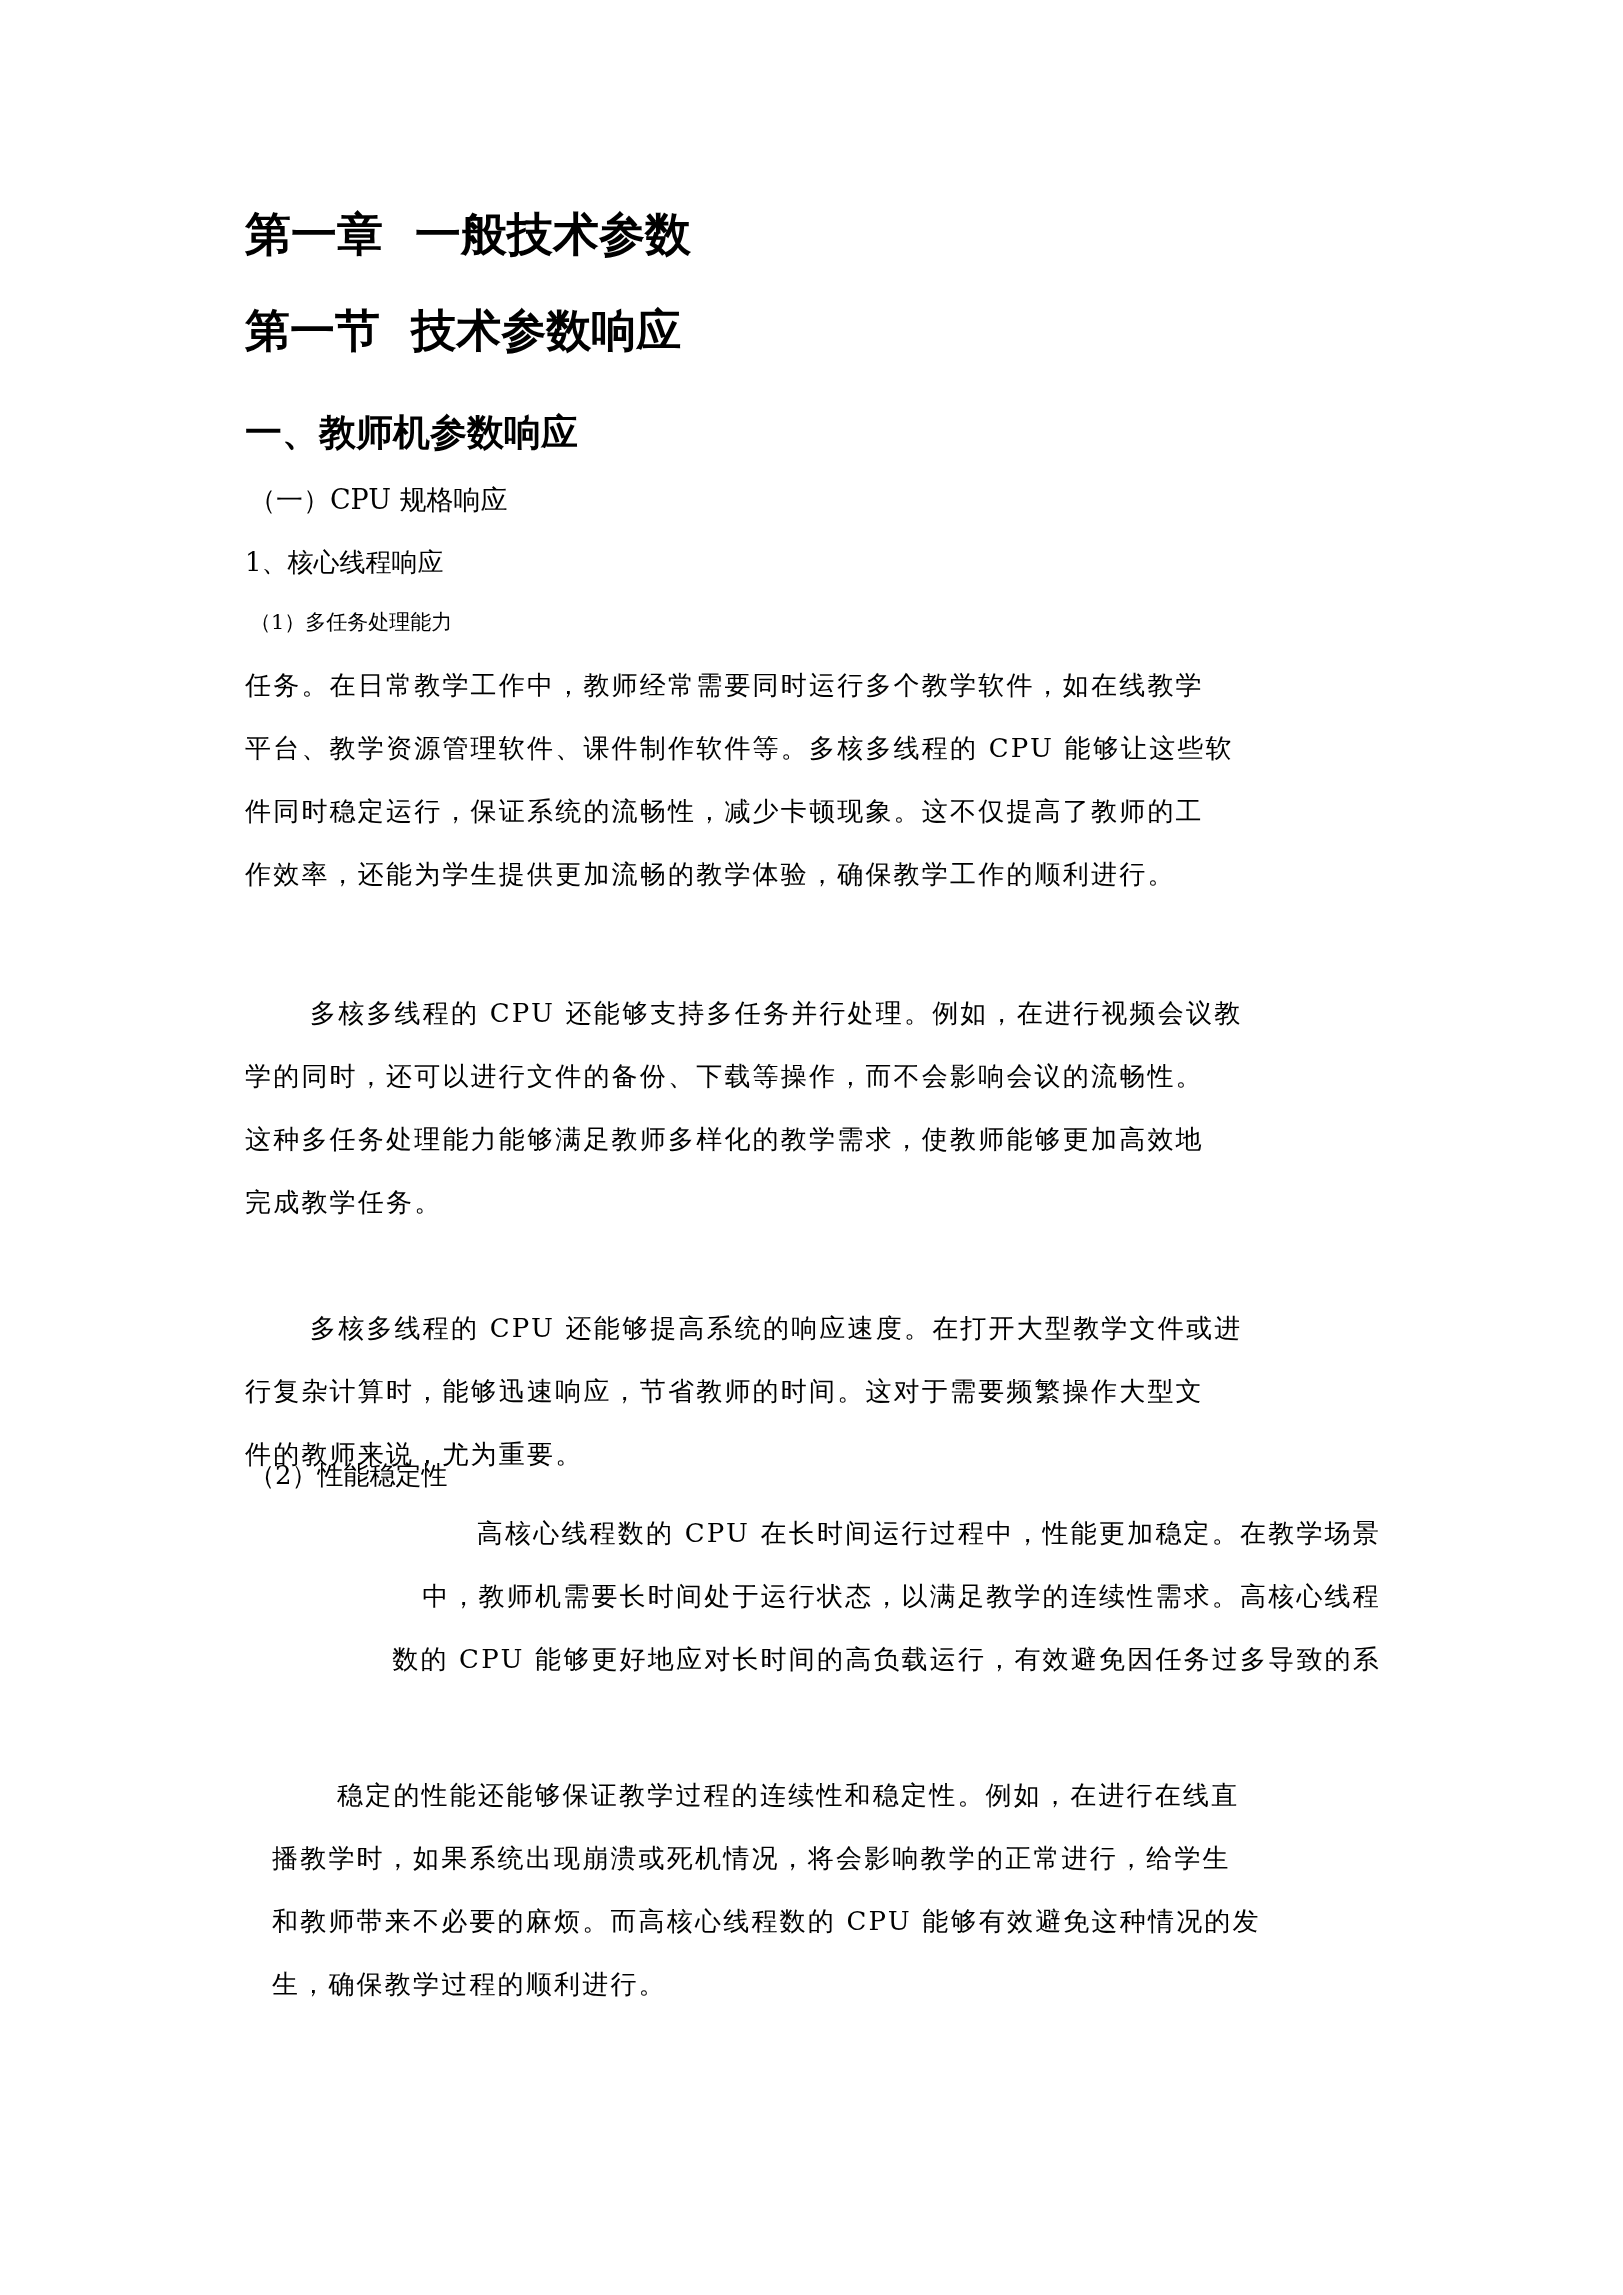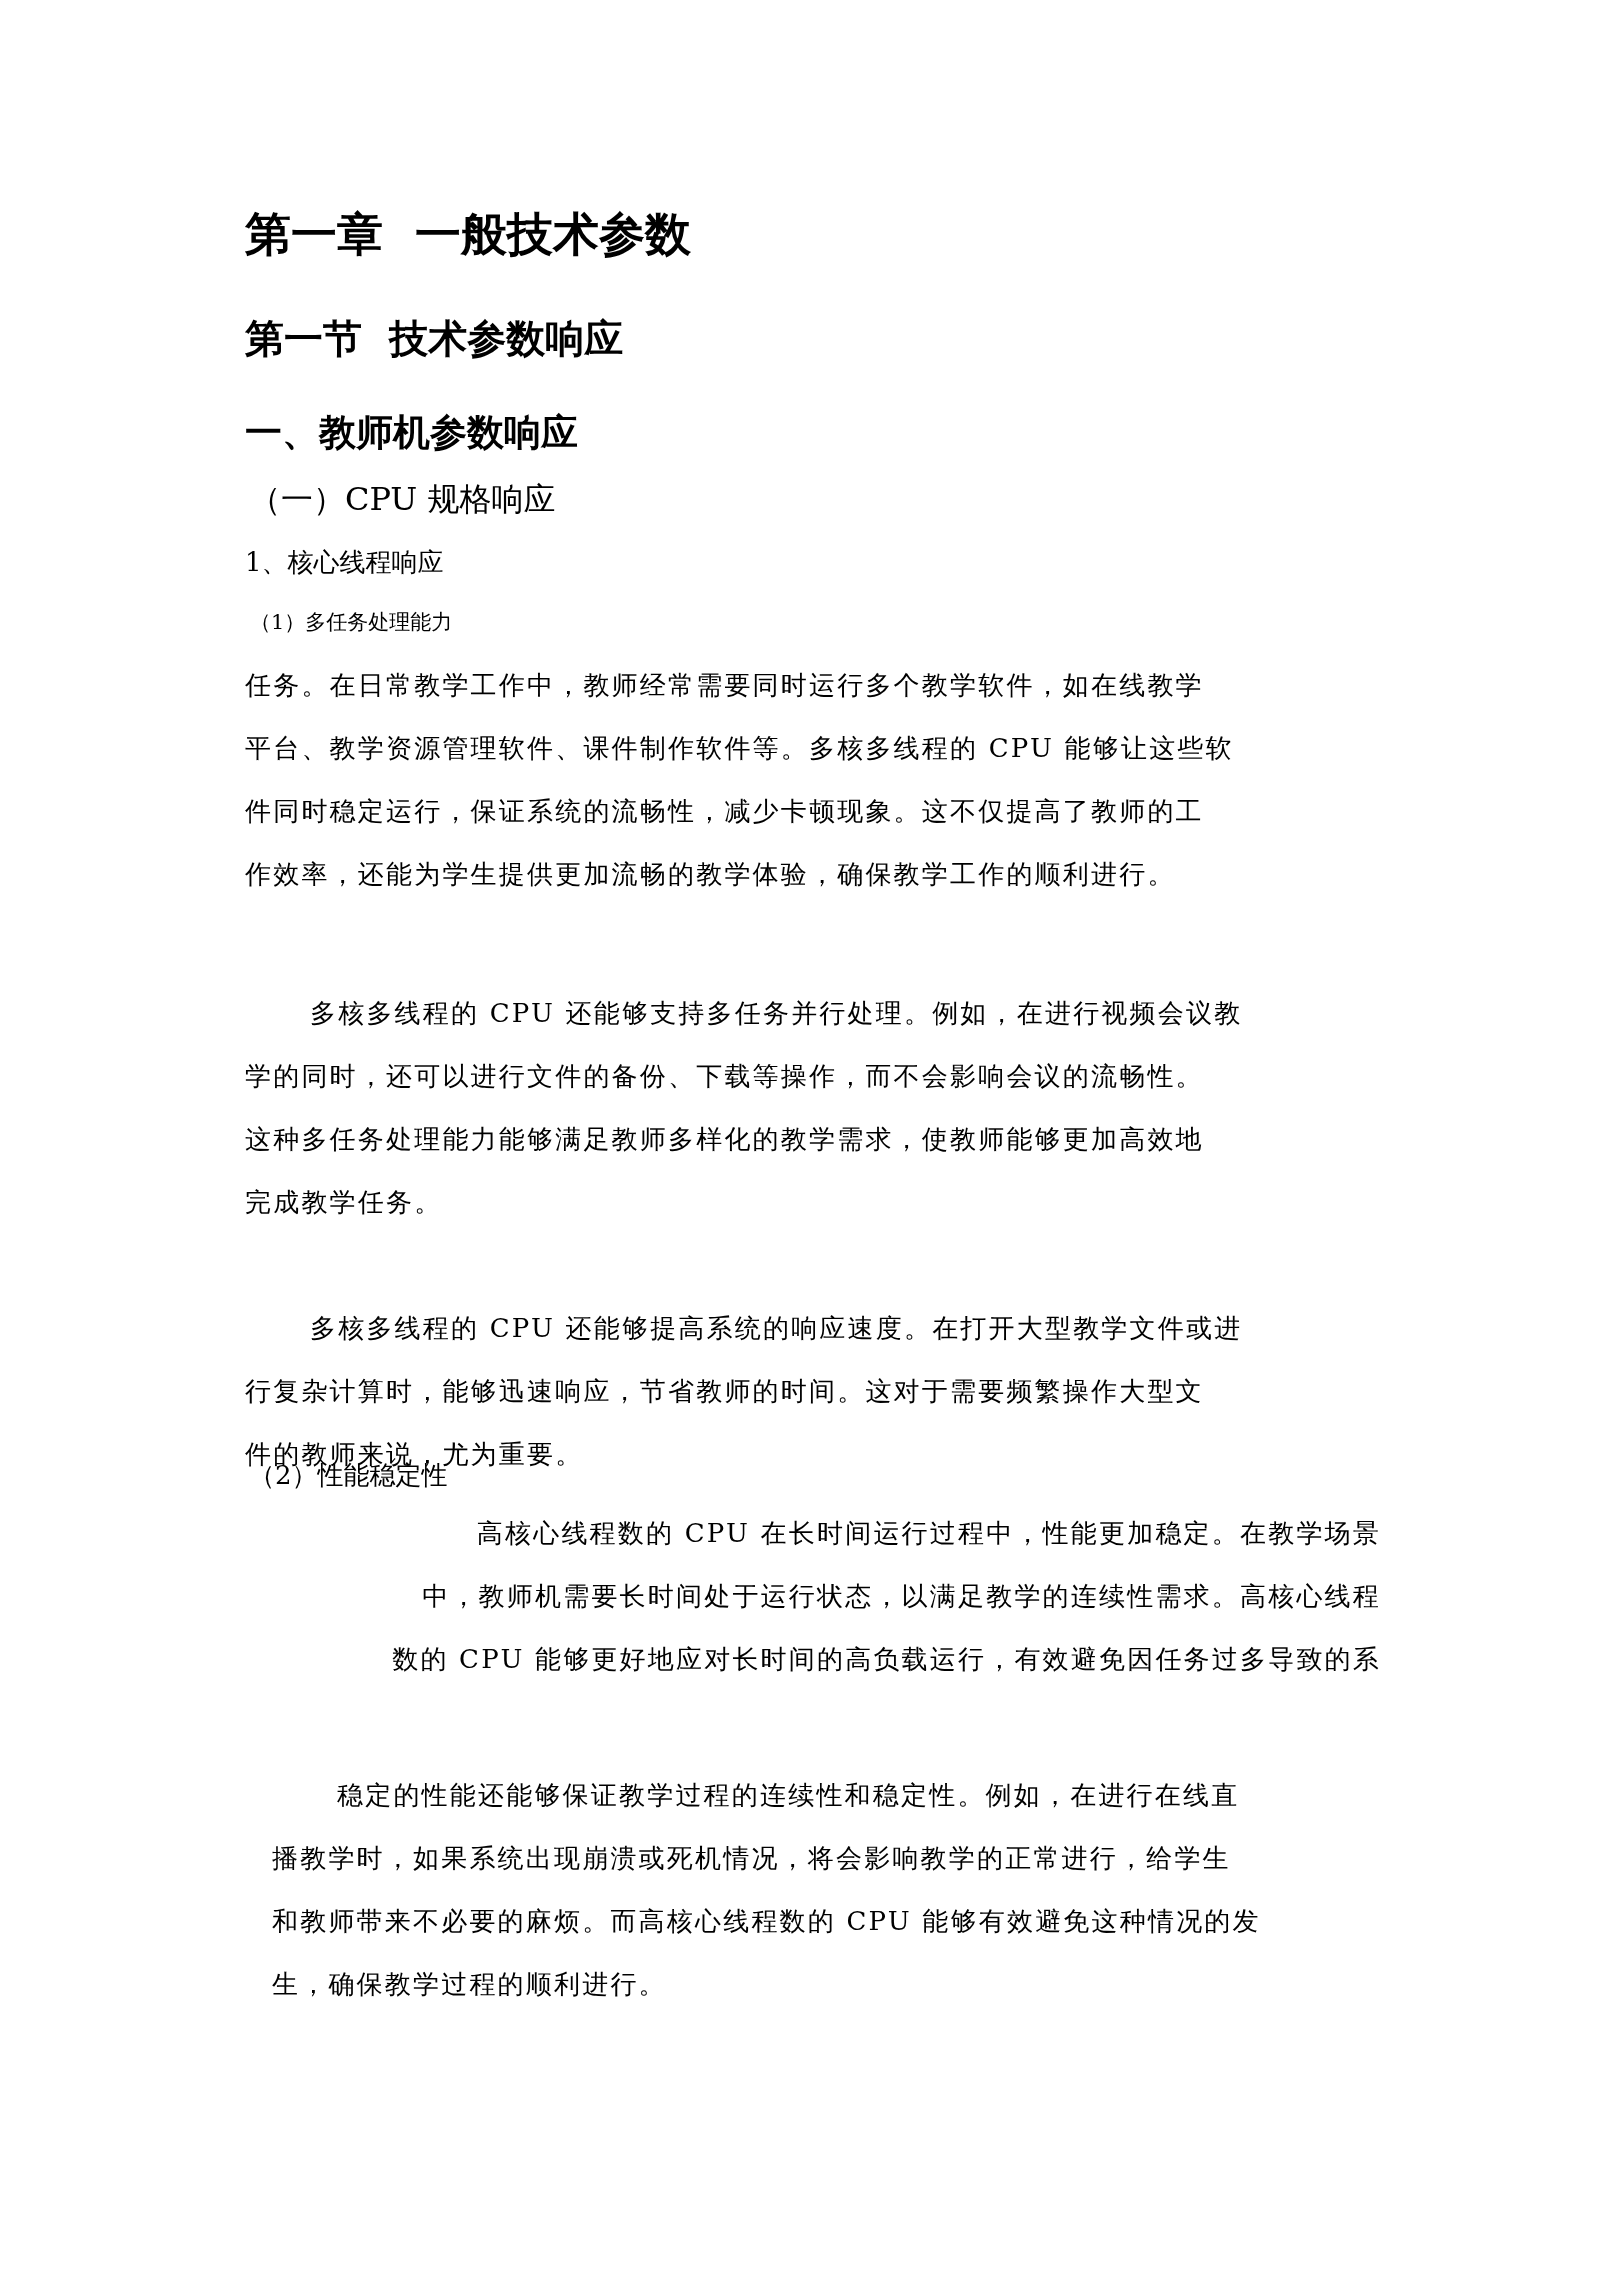--- a/index.html
+++ b/index.html
@@ -38,40 +38,39 @@
       line-height: 52px;
       white-space: pre;
       letter-spacing: 0px;
     }
     .h2 {
       position: absolute;
       left: 0;
       top: 308px;
       font-family: "DejaVu Sans", "Liberation Sans", sans-serif;
       font-weight: bold;
-      font-size: 39px;
+      font-size: 45px;
       line-height: 46px;
       white-space: pre;
-      margin-top: 8px;
     }
     .h3 {
       position: absolute;
       left: 0;
       top: 411px;
       font-family: "DejaVu Sans", "Liberation Sans", sans-serif;
       font-weight: bold;
       font-size: 37px;
       line-height: 43px;
       white-space: pre;
     }
     .h4 {
       position: absolute;
       left: 3.9px;
       top: 480px;
-      font-size: 32px;
+      font-size: 27px;
       line-height: 39px;
       white-space: pre;
     }
     .h5 {
       position: absolute;
       left: 0;
       top: 546px;
       font-size: 26px;
       line-height: 33px;
       white-space: pre;

